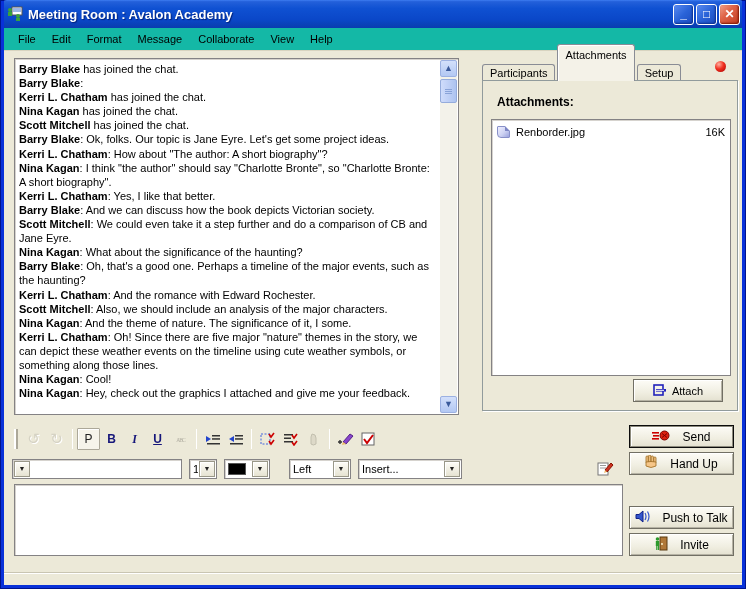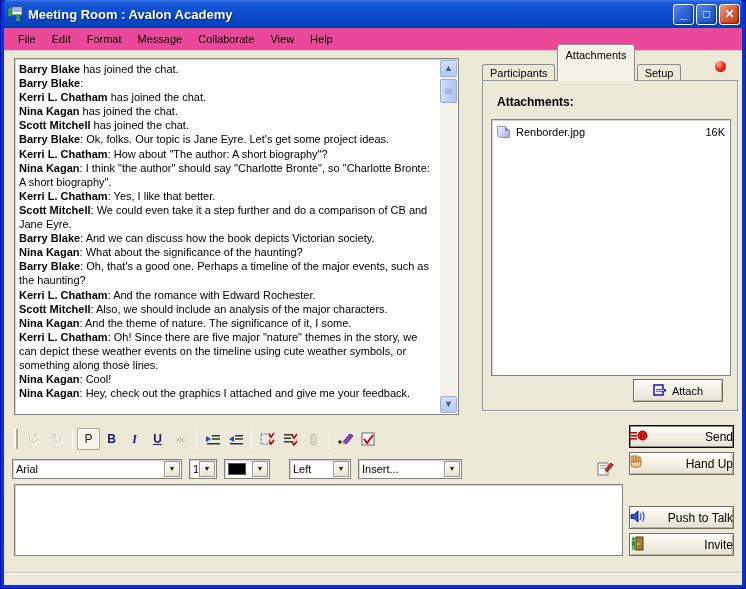--- a/index.html
+++ b/index.html
@@ -29,21 +29,21 @@
     color:#fff; font-weight:bold; font-size:12px; line-height:18px; text-align:center;
     background:linear-gradient(135deg,#5a8bf0 0%,#2a63d8 50%,#1b4bbd 100%);
     box-shadow:inset -1px -1px 2px #0b2f8f;
     cursor:default;
   }
   .cap-btn.close { background:linear-gradient(135deg,#f0a089 0%,#df6448 40%,#c13a1d 100%); box-shadow:inset -1px -1px 2px #7e1600; }
 
   
   .menubar {
     position:absolute; left:0; top:28px; width:738px; height:23px;
-    background:#ec4899; border-bottom:1px solid #d8d4c0;
+    background:#14b8a6; border-bottom:1px solid #d8d4c0;
     display:flex; align-items:center; padding-left:6px;
   }
   .menu-item { padding:3px 8px; }
 
   
   .chatbox {
     position:absolute; left:10px; top:58px; width:445px; height:357px;
     background:#fff; border:1px solid #848284;
     box-shadow:inset 1px 1px 0 #d6d3ce;
   }
@@ -142,21 +142,21 @@
 
   
   .msg-input {
     position:absolute; left:10px; top:484px; width:609px; height:72px;
     background:#fff; border:1px solid #848284; box-shadow:inset 1px 1px 0 #d6d3ce;
   }
 
   
   .action-btn {
     position:absolute; left:625px; width:105px; height:23px;
-    display:flex; align-items:center; justify-content:space-between; gap:12px; font-size:12px;
+    display:flex; align-items:center; justify-content:center; gap:12px; font-size:12px;
   }
   .action-btn.default { border:1px solid #0c0c0c; box-shadow:inset 0 0 0 1px #8c8a7c, inset 2px 2px 0 #fff; }
 
   
   .statusbar {
     position:absolute; left:0; bottom:0; width:738px; height:12px;
     background:#ece9d8; border-top:1px solid #fff; box-shadow:0 -1px 0 #c9c5b2;
   }
 </style>
 </head>
@@ -197,22 +197,22 @@
     <div class="chat-text">
         <div class="chat-line"><b>Barry Blake</b><span> has joined the chat.</span></div>
         <div class="chat-line"><b>Barry Blake</b><span>:</span></div>
         <div class="chat-line"><b>Kerri L. Chatham</b><span> has joined the chat.</span></div>
         <div class="chat-line"><b>Nina Kagan</b><span> has joined the chat.</span></div>
         <div class="chat-line"><b>Scott Mitchell</b><span> has joined the chat.</span></div>
         <div class="chat-line"><b>Barry Blake</b><span>: Ok, folks. Our topic is Jane Eyre. Let's get some project ideas.</span></div>
         <div class="chat-line"><b>Kerri L. Chatham</b><span>: How about "The author: A short biography"?</span></div>
         <div class="chat-line"><b>Nina Kagan</b><span>: I think "the author" should say "Charlotte Bronte", so "Charlotte Bronte: A short biography".</span></div>
         <div class="chat-line"><b>Kerri L. Chatham</b><span>: Yes, I like that better.</span></div>
+        <div class="chat-line"><b>Barry Blake</b><span>: And we can discuss how the book depicts Victorian society.</span></div>
         <div class="chat-line"><b>Scott Mitchell</b><span>: We could even take it a step further and do a comparison of CB and Jane Eyre.</span></div>
-        <div class="chat-line"><b>Barry Blake</b><span>: And we can discuss how the book depicts Victorian society.</span></div>
         <div class="chat-line"><b>Nina Kagan</b><span>: What about the significance of the haunting?</span></div>
         <div class="chat-line"><b>Barry Blake</b><span>: Oh, that's a good one. Perhaps a timeline of the major events, such as the haunting?</span></div>
         <div class="chat-line"><b>Kerri L. Chatham</b><span>: And the romance with Edward Rochester.</span></div>
         <div class="chat-line"><b>Scott Mitchell</b><span>: Also, we should include an analysis of the major characters.</span></div>
         <div class="chat-line"><b>Nina Kagan</b><span>: And the theme of nature. The significance of it, I some.</span></div>
         <div class="chat-line"><b>Kerri L. Chatham</b><span>: Oh! Since there are five major "nature" themes in the story, we can depict these weather events on the timeline using cute weather symbols, or something along those lines.</span></div>
         <div class="chat-line"><b>Nina Kagan</b><span>: Cool!</span></div>
         <div class="chat-line"><b>Nina Kagan</b><span>: Hey, check out the graphics I attached and give me your feedback.</span></div>
       </div>
     <div class="vscroll">
@@ -314,21 +314,20 @@
     <span class="tb-btn">
       <svg width="15" height="14" viewBox="0 0 15 14">
         <rect x="1" y="1" width="12" height="12" fill="#fff" stroke="#666"></rect>
         <path d="M3 7 l3 4 l6 -8" stroke="#cc0000" stroke-width="2" fill="none"></path>
       </svg>
     </span>
   </div>
 
   <div class="toolbar2">
     <div class="combo" style="width:170px">
-      <span class="combo-val">Arial</span>
       <span class="combo-btn">▼</span>
     </div>
     <div class="combo" style="width:28px">
       <span class="combo-val">10</span>
       <span class="combo-btn">▼</span>
     </div>
     <div class="combo" style="width:46px">
       <span class="swatch"></span>
       <span class="combo-btn" style="margin-left:auto">▼</span>
     </div>

